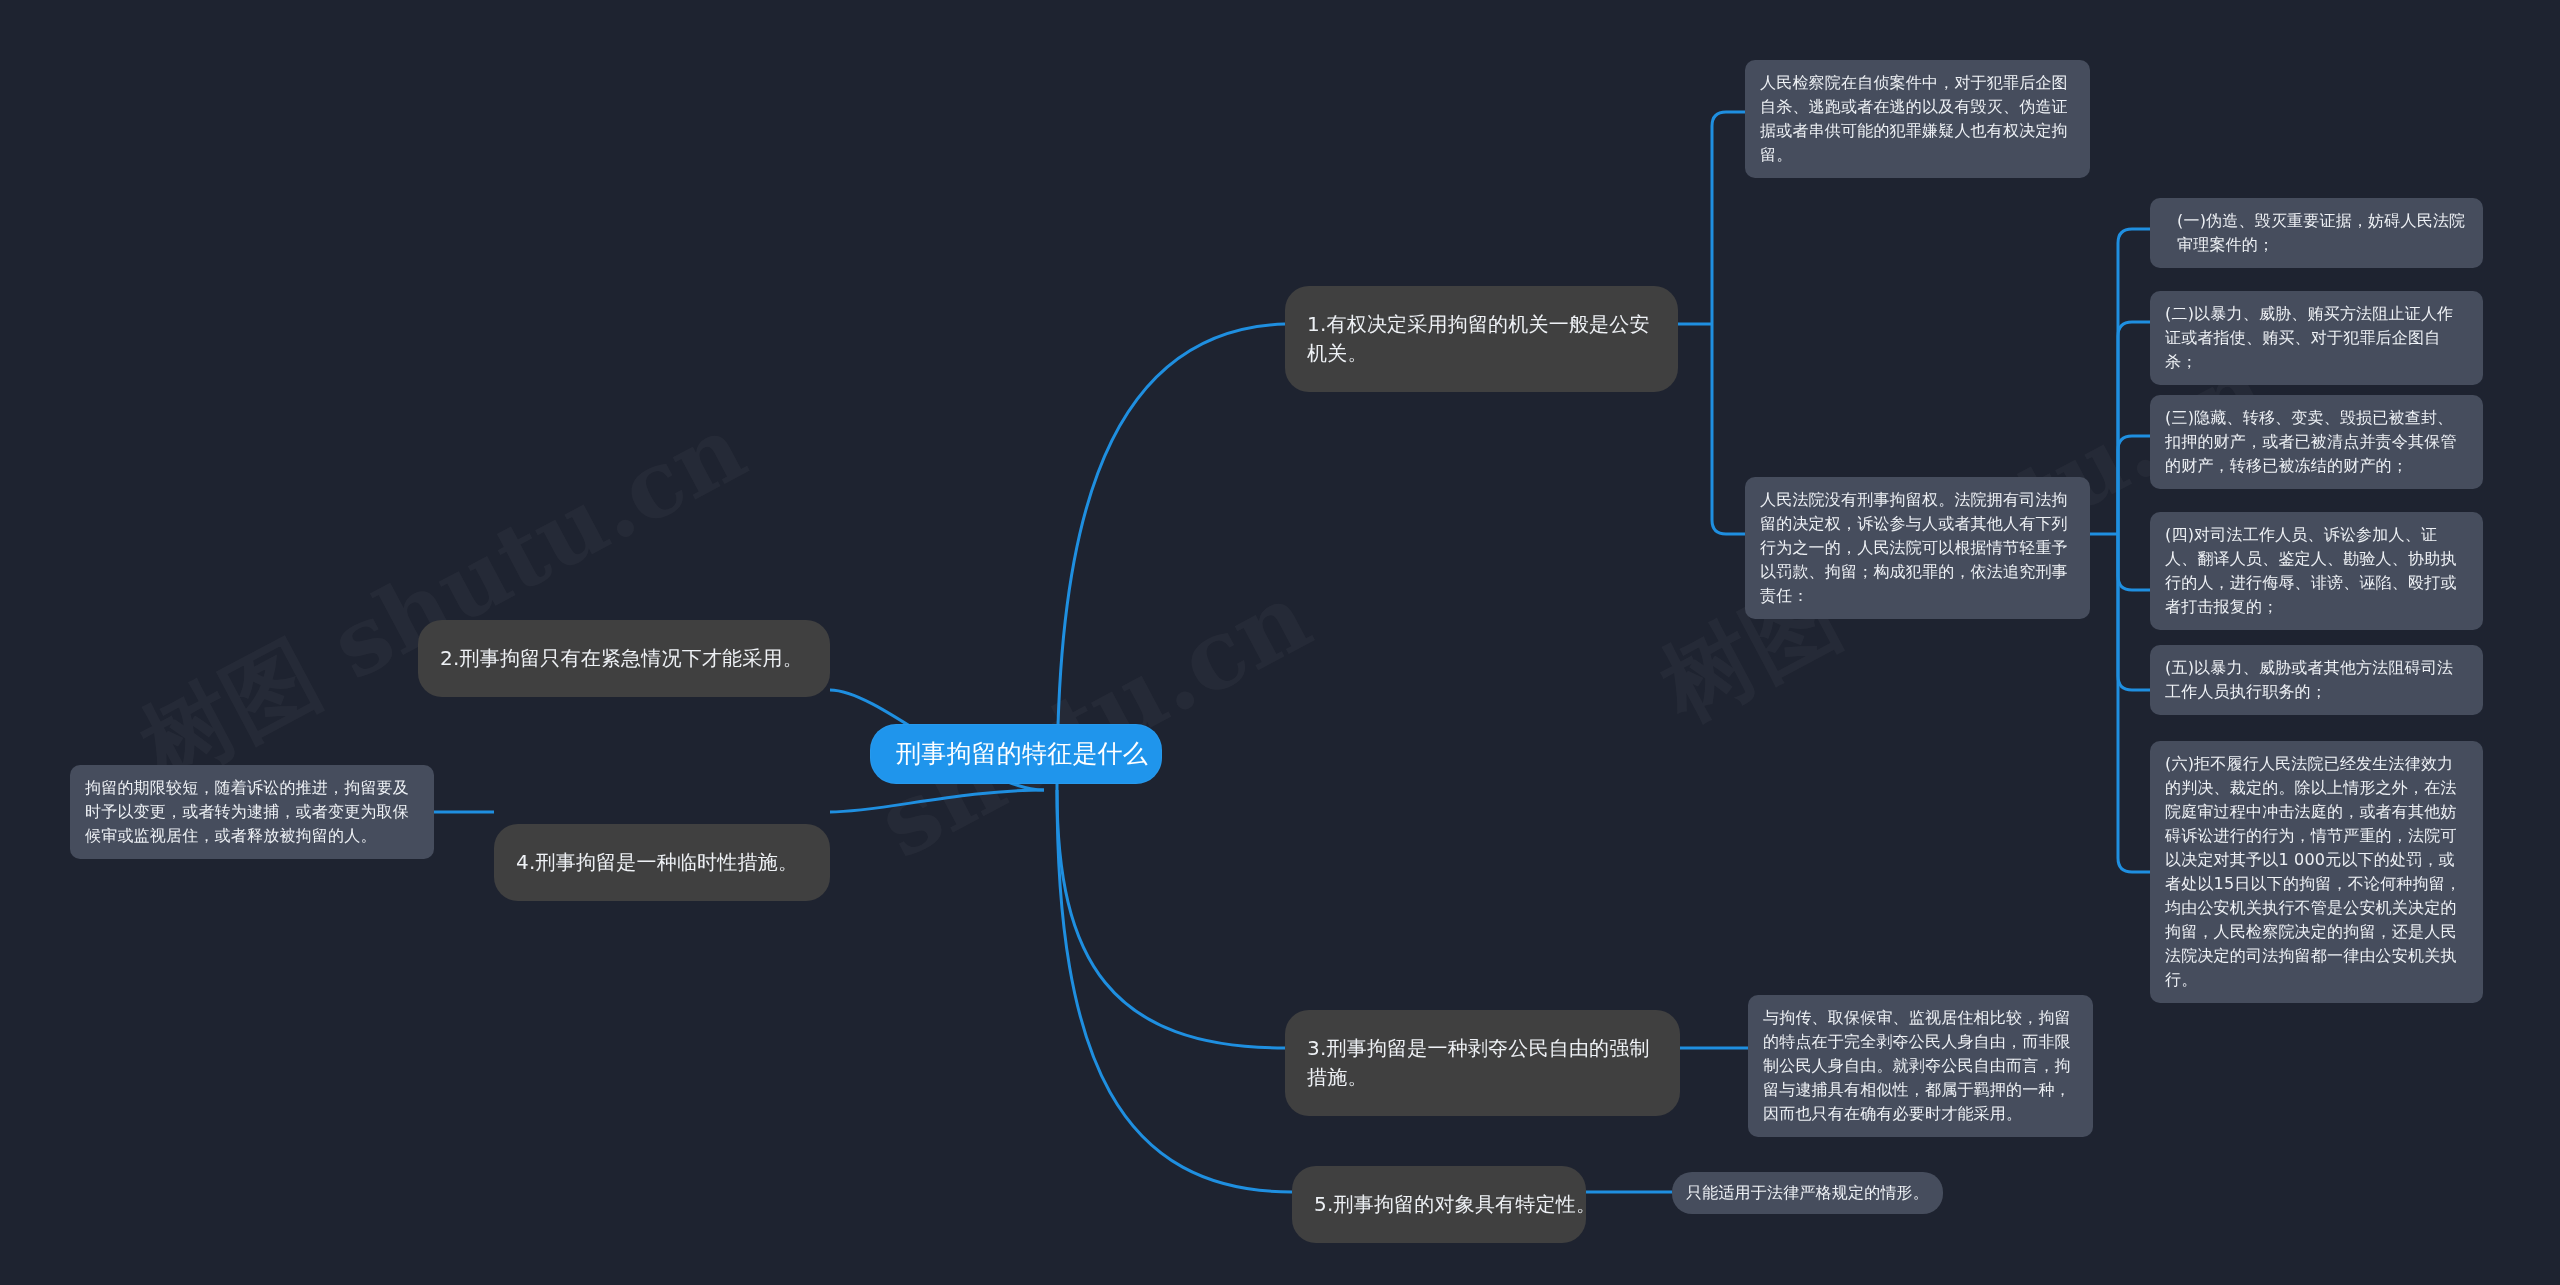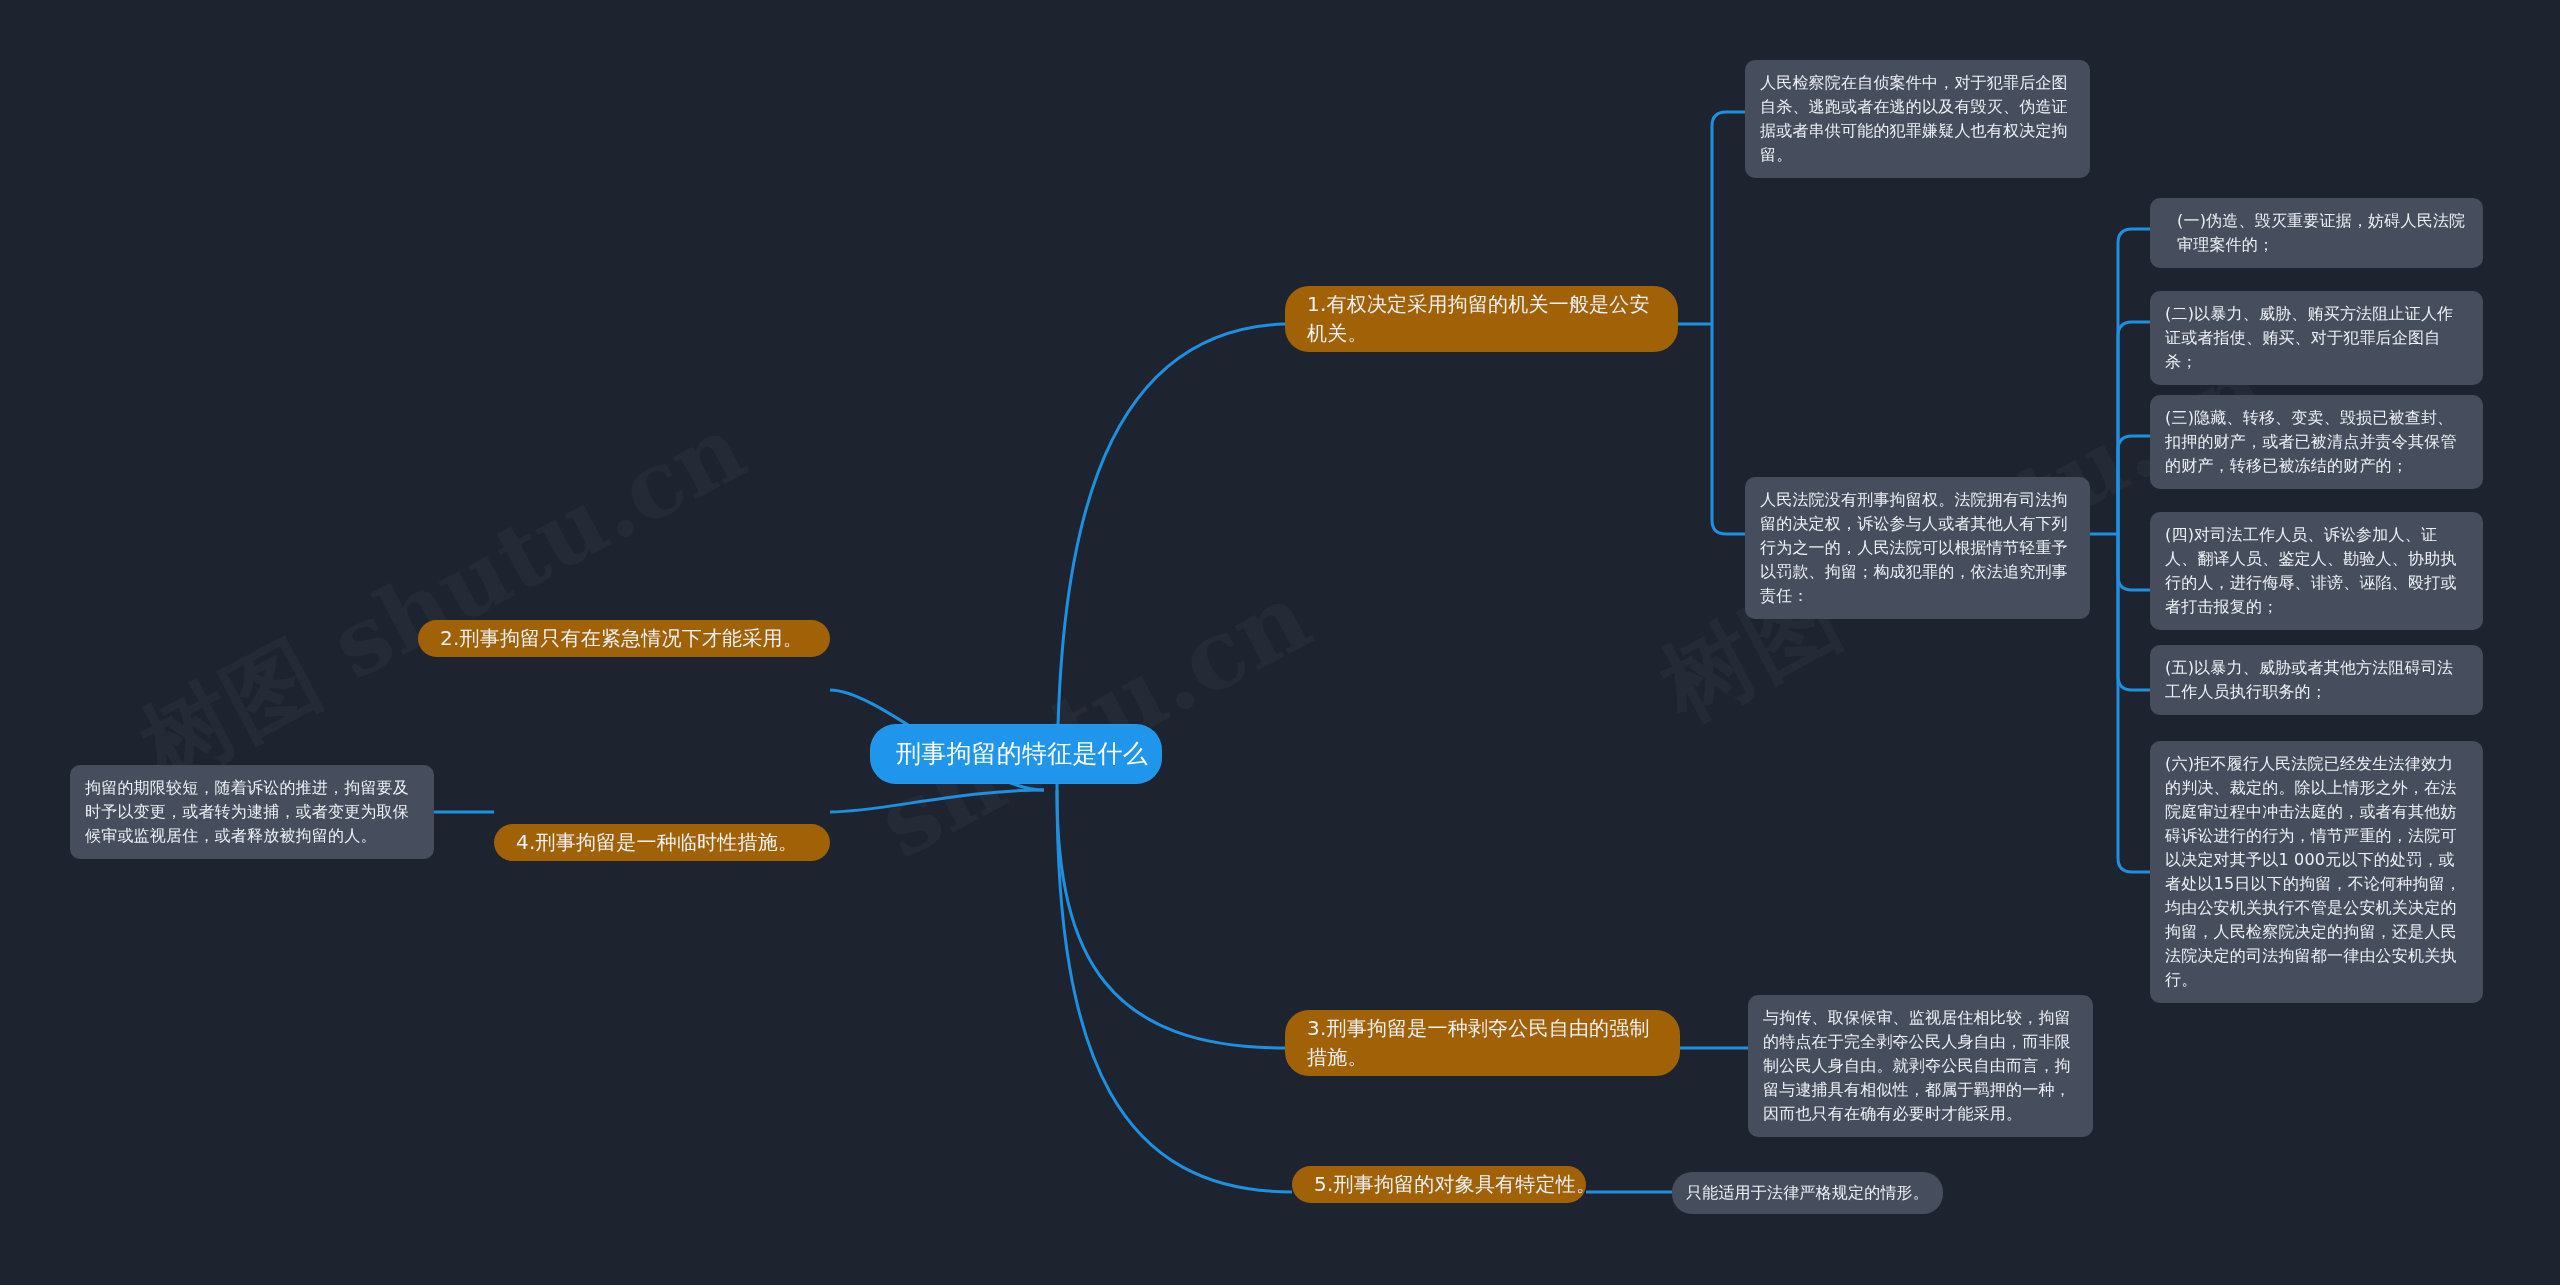--- a/index.html
+++ b/index.html
@@ -49,23 +49,23 @@
     background: #1f95ec;
     border-radius: 26px;
     padding: 12px 26px;
     font-size: 25px;
     font-weight: 500;
     color: #ffffff;
     white-space: nowrap;
     box-shadow: 0 0 0 1px rgba(255,255,255,0.04) inset;
   }
   .node.main {
-    background: #a16207;
+    background: #404040;
     border-radius: 24px;
-    padding: 4px 22px;
+    padding: 24px 22px;
     font-size: 20px;
   }
   .node.leaf {
     background: #464d5d;
     border-radius: 10px;
     padding: 11px 15px;
     font-size: 16px;
     line-height: 1.5;
   }
   .node.leaf.small {

